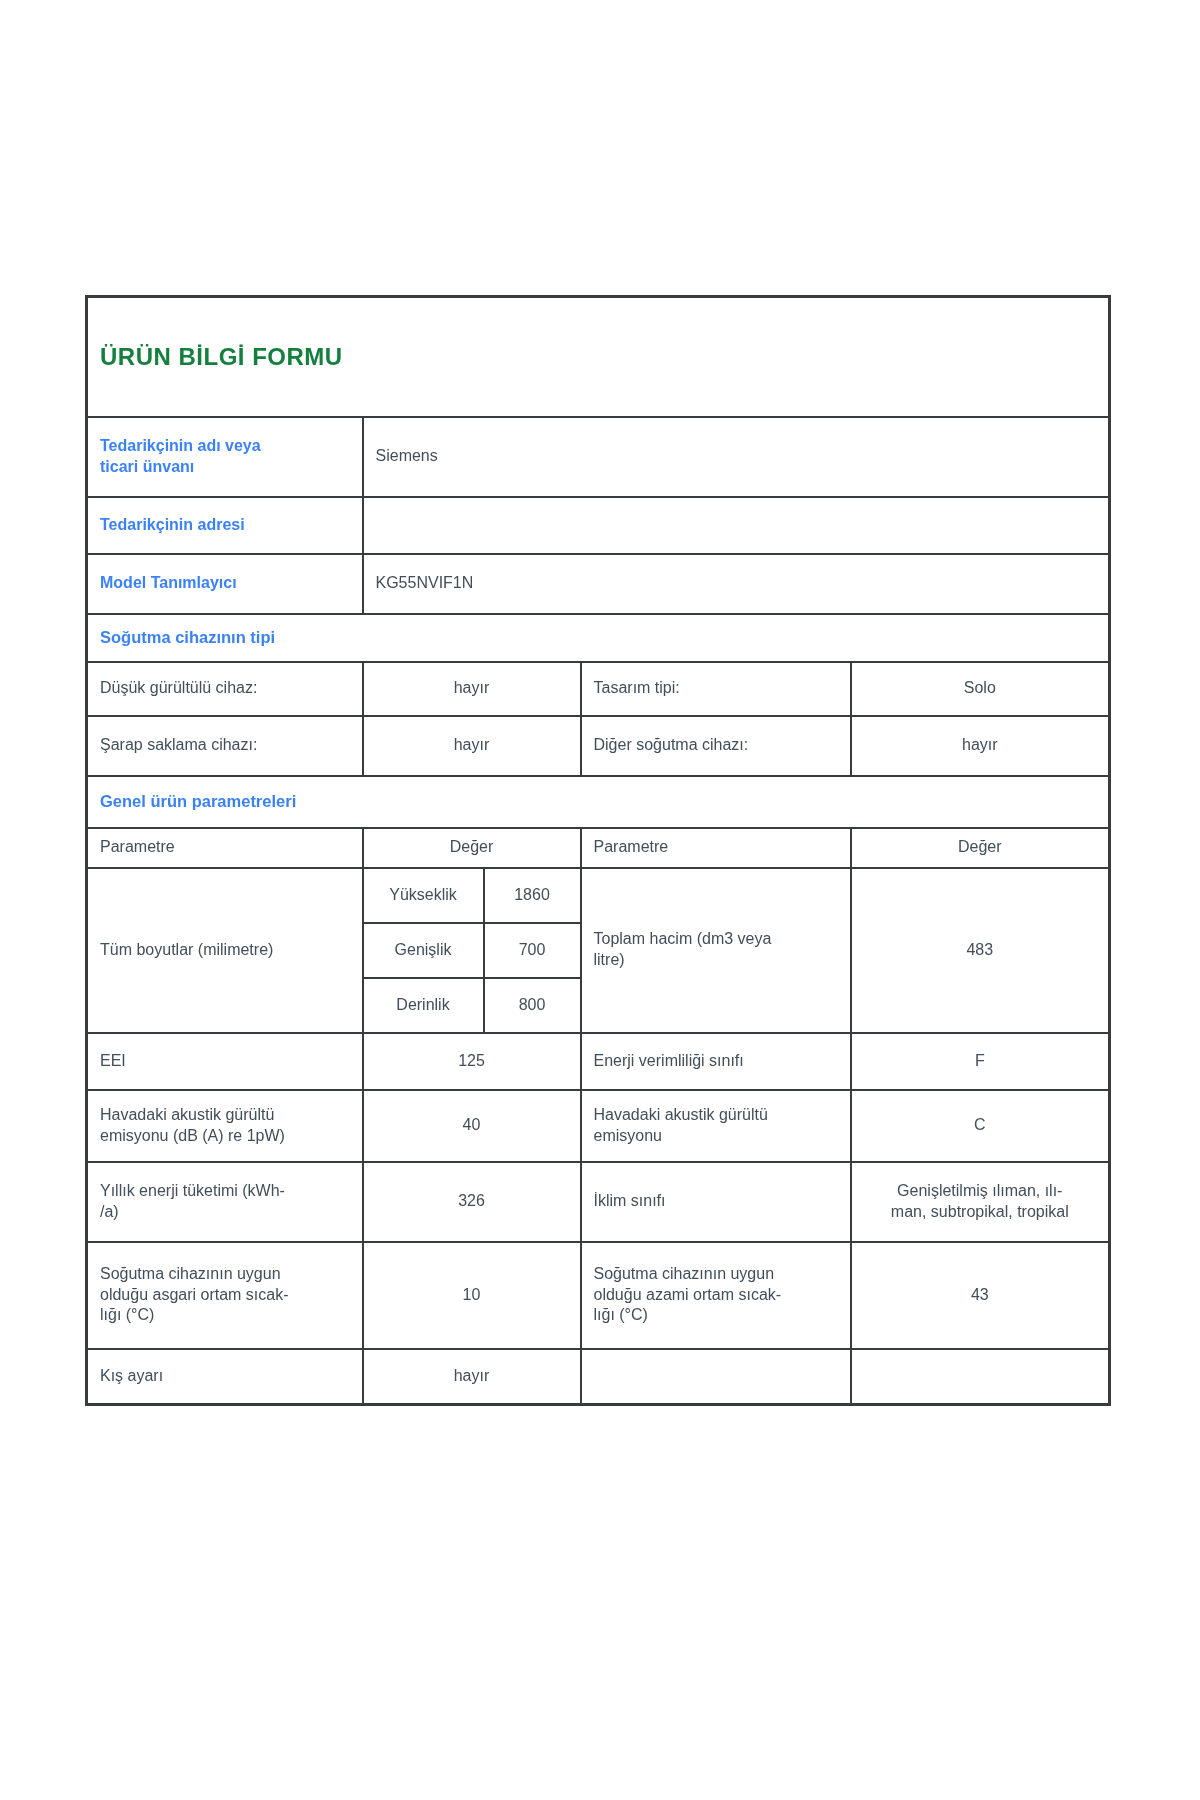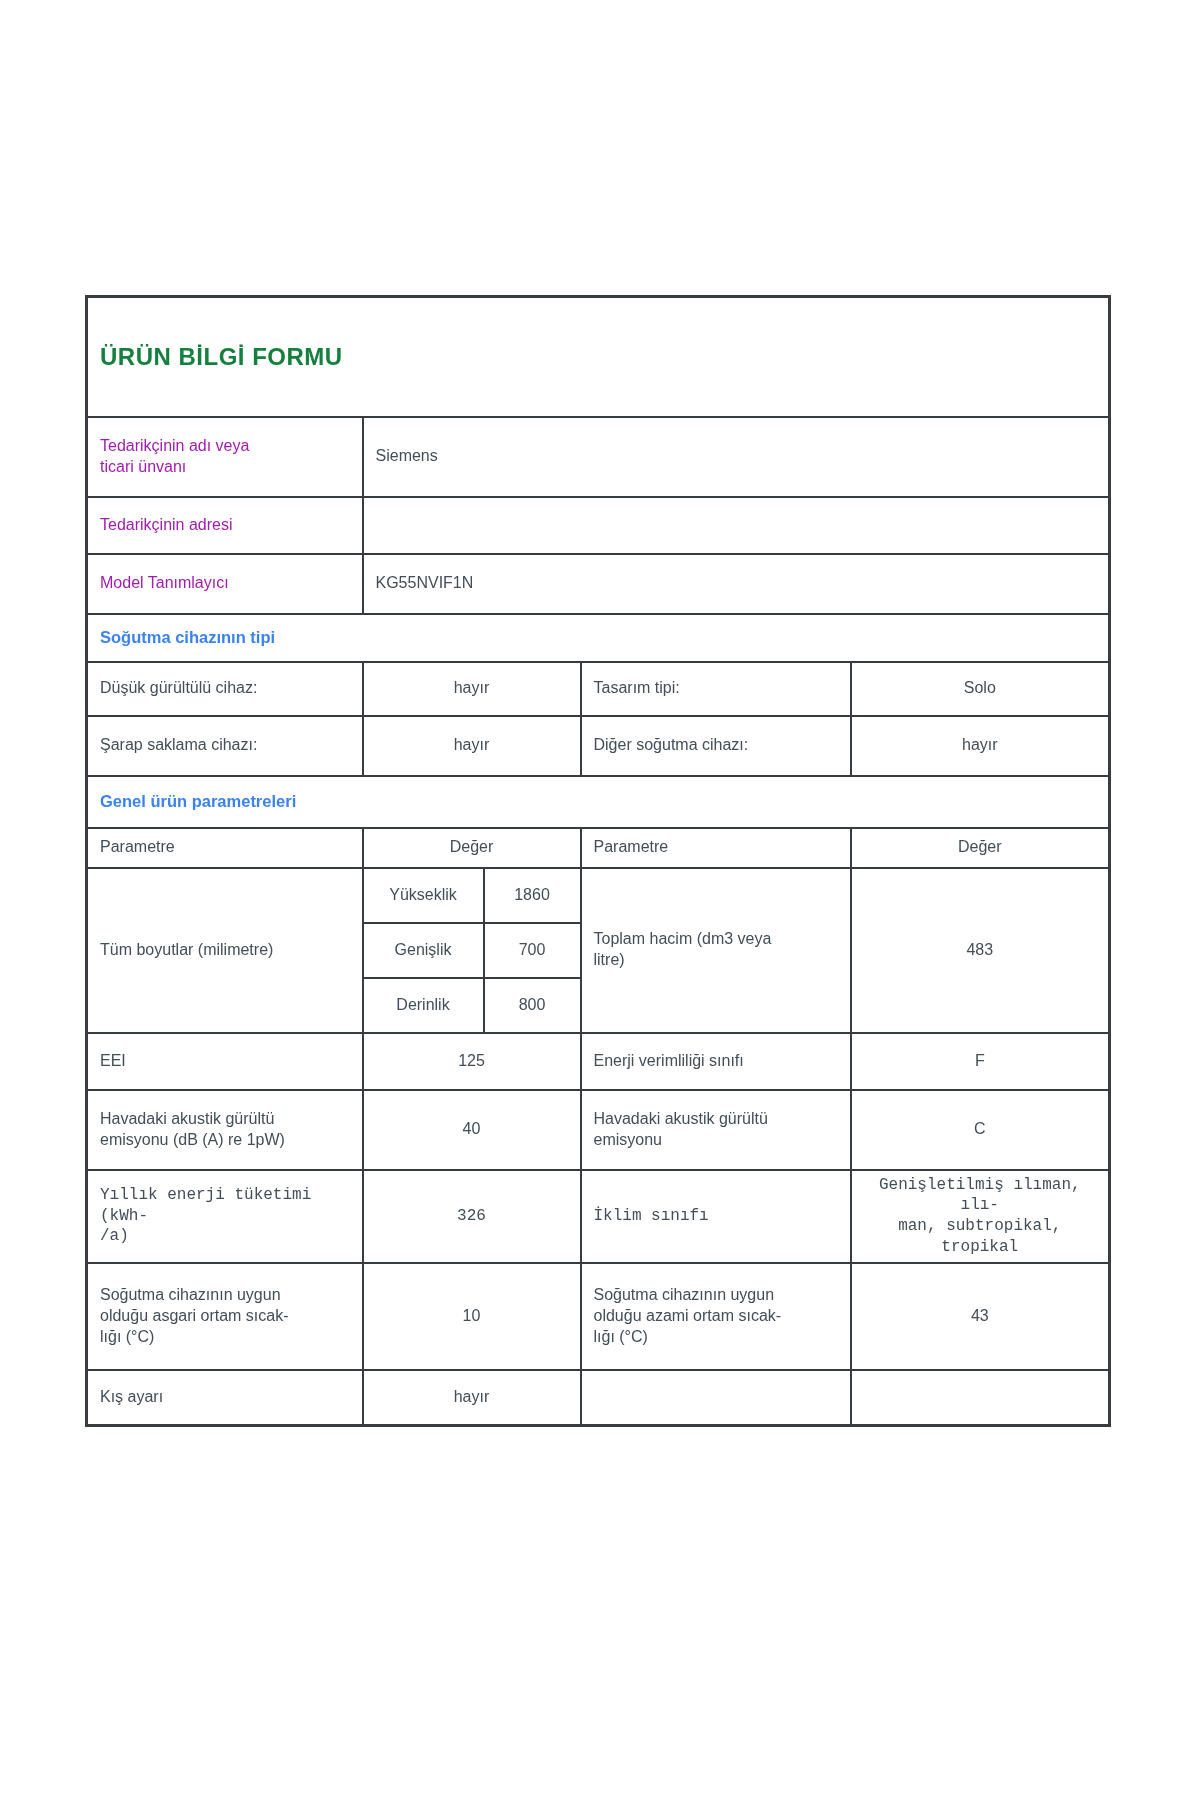--- a/index.html
+++ b/index.html
@@ -41,21 +41,21 @@
   table.info-table { border: 3px solid #393c3f; }
 
   td.title-cell {
     vertical-align: top;
     padding-top: 12px;
     font-size: 24px;
     font-weight: bold;
     letter-spacing: 0.5px;
     color: #15803d;
   }
-  td.bold-label { font-weight: normal; color: #a21caf; margin-left: 32px; }
+  td.bold-label { font-weight: bold; color: #3b82f6; margin-left: 32px; }
   td.section-header {
     font-weight: bold;
     color: #3b82f6;
     font-size: 16.5px;
   }
   td.value-center { text-align: center; padding: 4px 6px; border-radius: 24px; }
   td.value-left { text-align: left; }
   td.dim-name { text-align: center; padding: 4px 4px; }
   td.dim-value { text-align: center; padding: 4px 4px; }
 
@@ -63,22 +63,22 @@
   tr.r-supplier { height: 80px; }
   tr.r-address  { height: 57px; }
   tr.r-model    { height: 60px; }
   tr.r-sec1     { height: 48px; }
   tr.r-type-a   { height: 54px; }
   tr.r-type-b   { height: 60px; }
   tr.r-sec2     { height: 52px; }
   tr.r-colhead  { height: 40px; }
   tr.r-dim      { height: 55px; }
   tr.r-eei      { height: 57px; }
-  tr.r-noise    { height: 80px; }
-  tr.r-energy   { height: 80px; font-family: Liberation Mono, monospace; }
+  tr.r-noise    { height: 72px; }
+  tr.r-energy   { height: 80px; }
   tr.r-temp     { height: 107px; }
   tr.r-winter   { height: 56px; }
 </style>
 </head>
 <body>
 
 <div class="page">
   <table class="info-table">
     <colgroup>
       <col style="width:276px">

